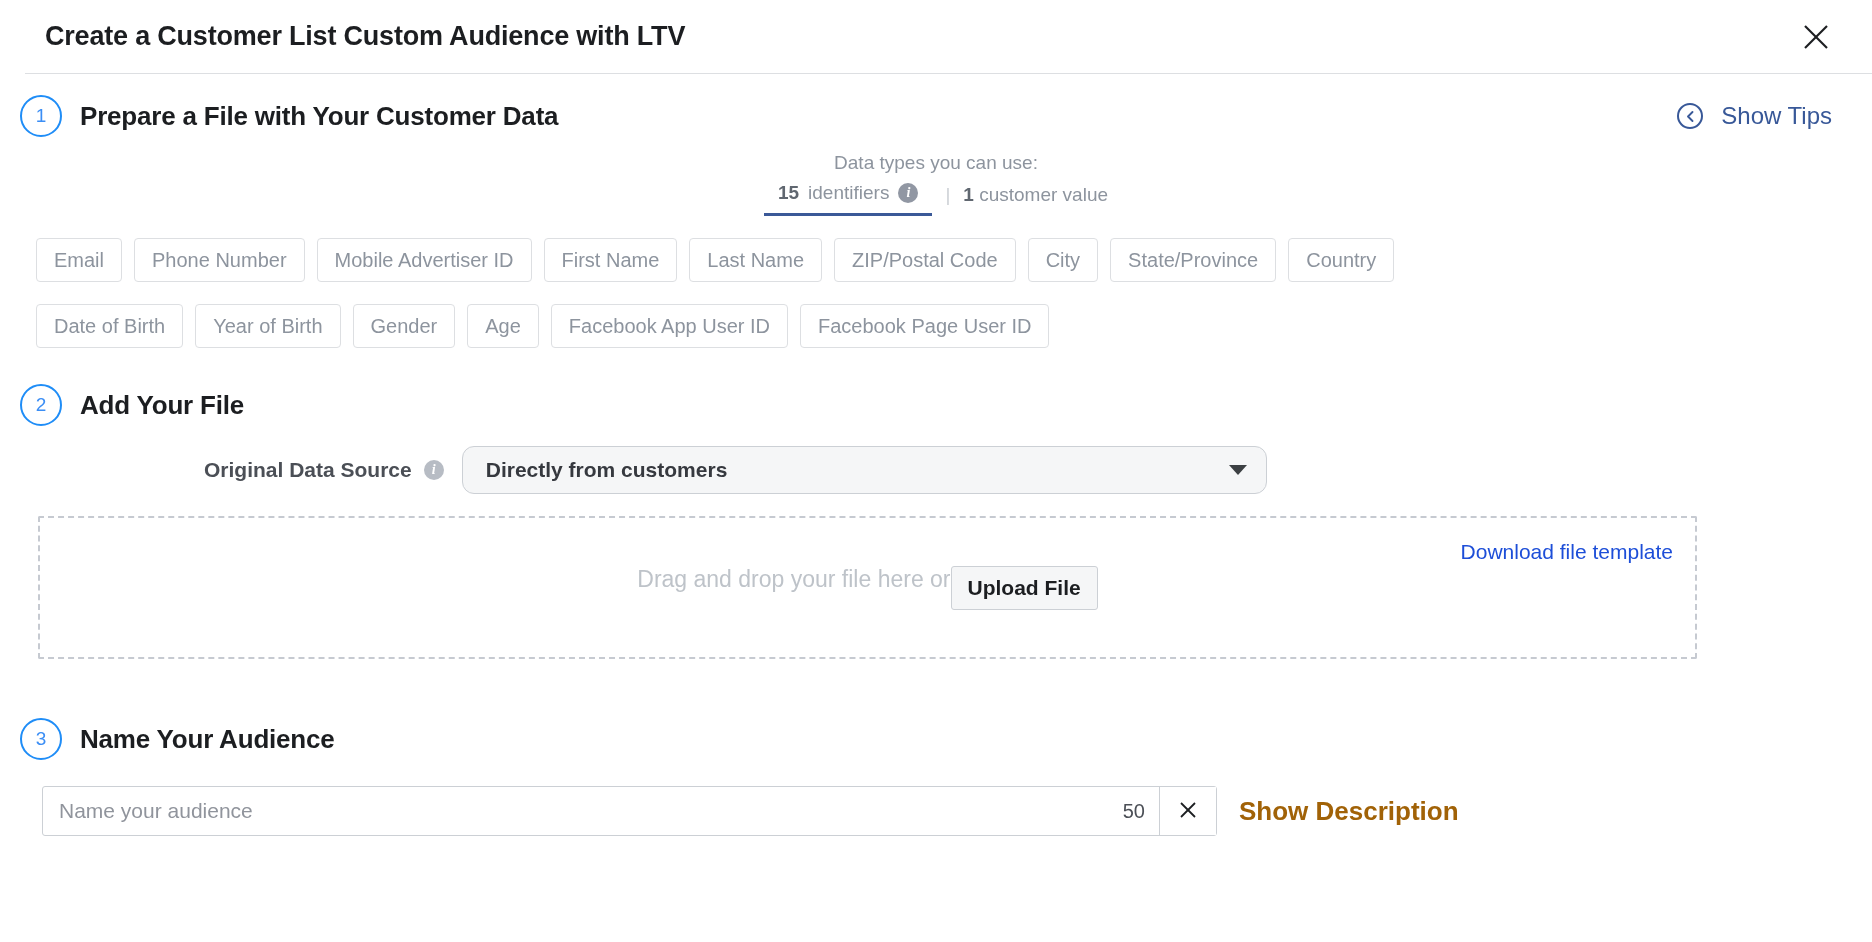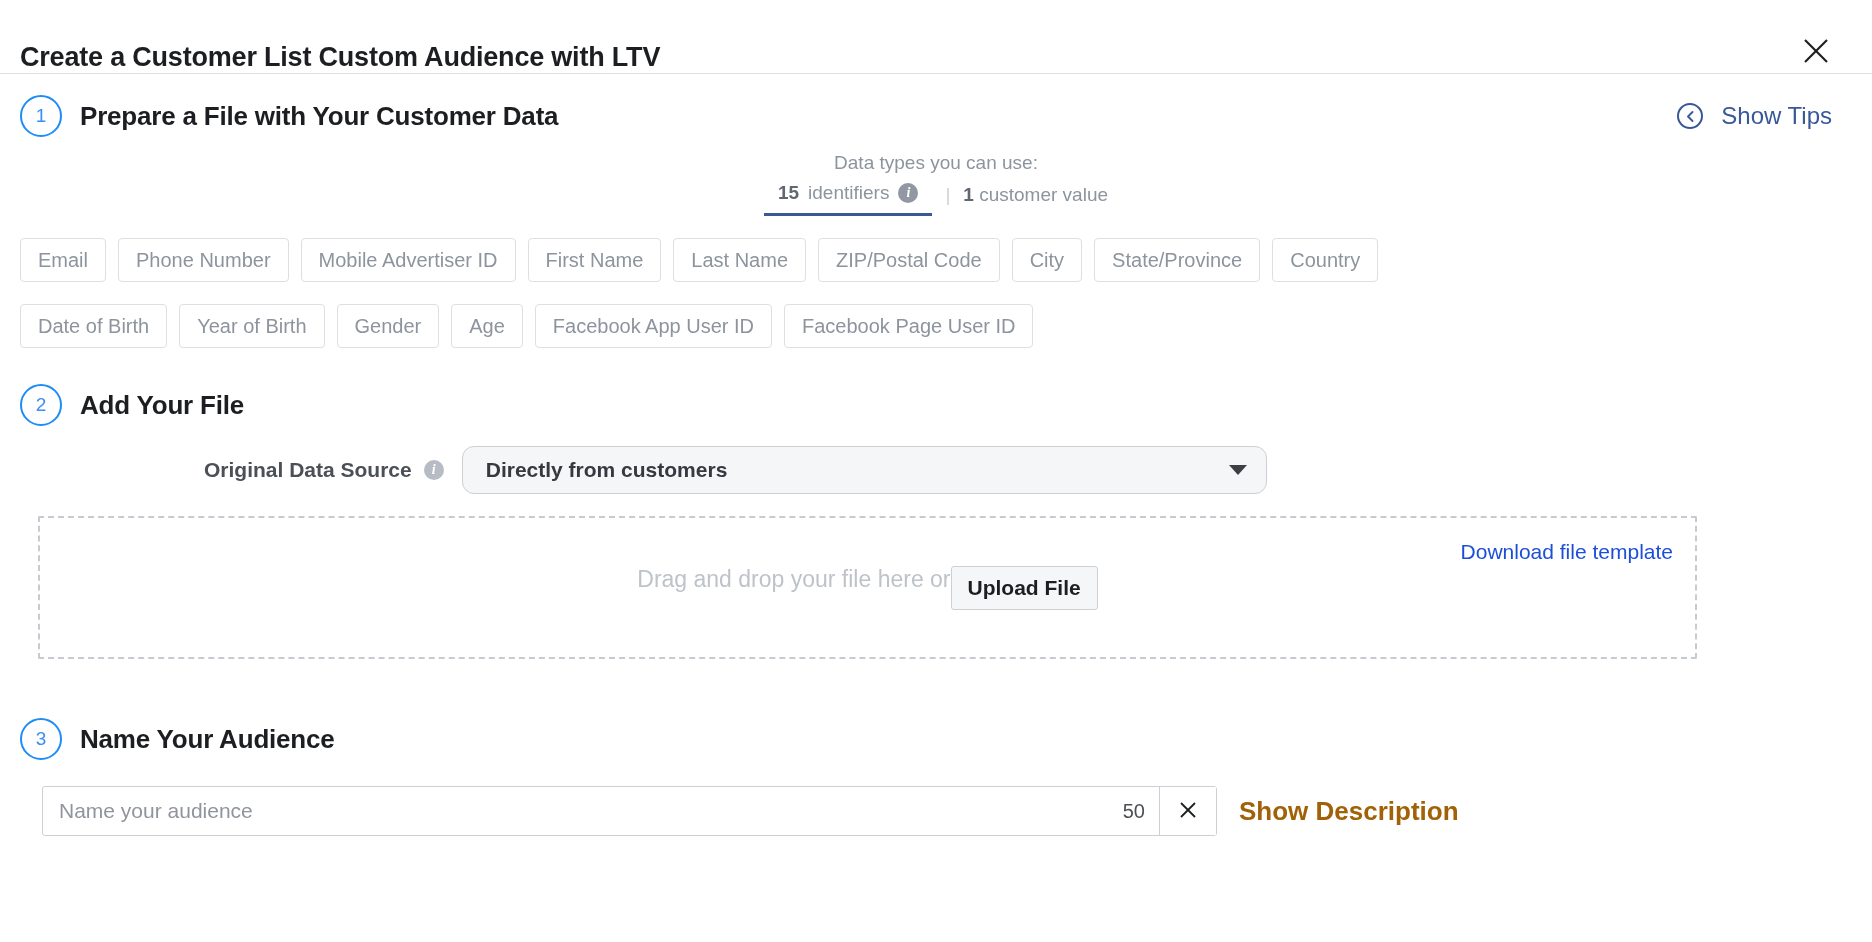--- a/index.html
+++ b/index.html
@@ -13,23 +13,24 @@
     color: #1c1e21;
     overflow: hidden;
     position: relative;
   }
 
   
   .modal-header {
     height: 74px;
     border-bottom: 1px solid #dddfe2;
     display: flex;
-    align-items: flex-end;
+    align-items: center;
     justify-content: space-between;
     padding: 0 34px 0 20px;
+    margin-left: 25px;
   }
   .modal-title {
     font-size: 27px;
     font-weight: bold;
     color: #1c1e21;
     letter-spacing: -0.2px;
   }
   .close-btn {
     width: 44px; height: 44px;
     display: flex; align-items: center; justify-content: center;
@@ -145,20 +146,21 @@
   }
   .info-icon.dim { background: #b7bcc4; }
 
   
   .chips {
     margin-top: 22px;
     display: flex;
     flex-wrap: wrap;
     gap: 12px;
     max-width: 1700px;
+    margin-left: 16px;
   }
   .chip {
     border: 1px solid #dddfe2;
     border-radius: 4px;
     padding: 8px 17px;
     font-size: 20px;
     color: #8d949e;
     background: #fff;
     white-space: nowrap;
     line-height: 1.3;

